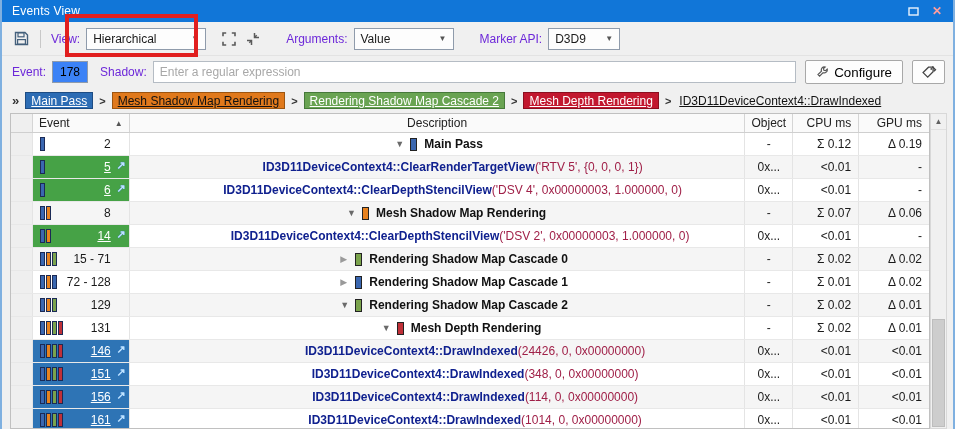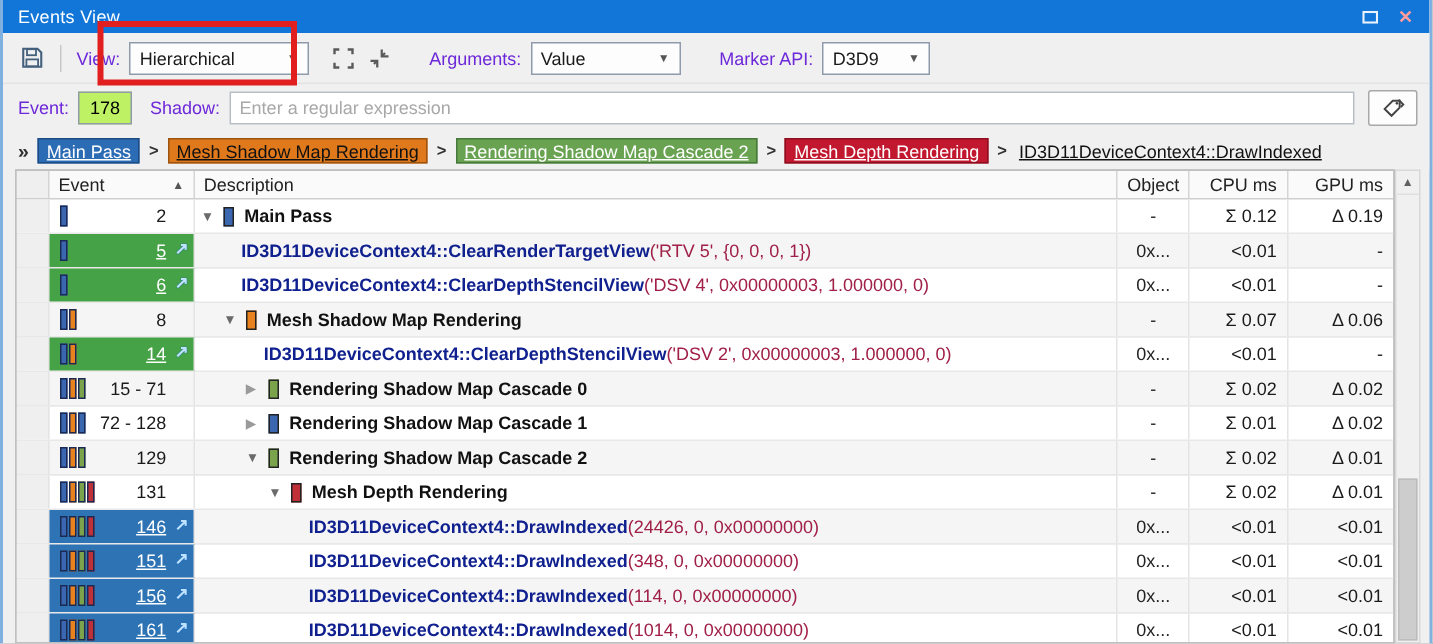--- a/index.html
+++ b/index.html
@@ -23,51 +23,51 @@
   .combo { display:flex; align-items:center; justify-content:space-between; background:#fdfdfd;
            border:1px solid #8f9bab; height:22px; padding:0 6px; }
   .combo .arrow { color:#555; font-size:8px; margin-left:10px; }
   .icon-btn { width:22px; height:22px; display:flex; align-items:center; justify-content:center; }
 
   .annotation-box { position:absolute; left:63px; top:14px; width:133px; height:43px;
                     border:4px solid #e11f1f; pointer-events:none; z-index:60; }
 
   
   .filterrow { height:32px; background:#f0f0f0; display:flex; align-items:center; padding:0 8px; }
-  .num-input { width:36px; height:22px; border:1px solid #8f9bab; background:#bef264; text-align:center;
+  .num-input { width:36px; height:22px; border:1px solid #8f9bab; background:#3b82f6; text-align:center;
                font-family:"Liberation Sans",sans-serif; font-size:12px; }
   .filter-input { height:22px; border:1px solid #b5bcc4; background:#fff; flex:1; padding:0 6px;
                   font-family:"Liberation Sans",sans-serif; font-size:12px; color:#333; }
   .filter-input::placeholder { color:#a8a8a8; }
   .btn { height:24px; display:flex; align-items:center; gap:5px; background:#fdfdfd; border:1px solid #a8a8a8;
          border-radius:2px; padding:0 10px; margin-left:9px; }
 
   
   .breadcrumbs { height:25px; background:#f0f0f0; display:flex; align-items:center; padding:0 10px; gap:6px; }
   .bc-lead { font-weight:bold; font-size:13px; color:#333; }
   .crumb { height:17px; display:flex; align-items:center; padding:0 5px; font-size:12px; text-decoration:underline; white-space:nowrap; }
   .crumb.blue   { background:#2c6cb4; border:1px solid #1d4c83; color:#fff; }
   .crumb.orange { background:#e0791c; border:1px solid #9c5510; color:#111; }
   .crumb.green  { background:#69a352; border:1px solid #46793a; color:#fff; }
   .crumb.red    { background:#c2182f; border:1px solid #8b0f20; color:#fff; }
   .crumb.plain  { background:transparent; border:none; color:#111; padding:0 2px; }
   .bc-sep { color:#333; font-weight:bold; font-size:11px; }
 
   
   .tablewrap { position:absolute; left:8px; top:113px; width:937px; height:316px; display:flex; }
-  .grid { width:920px; border:1px solid #c0c0c0; background:#a3a3a3; overflow:hidden; }
+  .grid { width:920px; border:1px solid #c0c0c0; background:#5eead4; overflow:hidden; }
   .thead { display:flex; height:19px; background:#fafafa; border-bottom:1px solid #cfcfcf; }
   .th { display:flex; align-items:center; padding:0 6px; border-right:1px solid #d5d5d5; color:#222; }
   .th.right { justify-content:flex-end; }
   .tr { display:flex; height:23px; border-bottom:1px solid #e8e8e8; background:#fff; }
   .tr.alt { background:#f5f5f5; }
   .td { display:flex; align-items:center; border-right:1px solid #e4e4e4; height:100%; overflow:hidden; white-space:nowrap; }
   .c-gutter { width:22px; background:#efefef; }
   .c-event  { width:97px; position:relative; padding:0 18px 0 7px; justify-content:flex-end; }
-  .c-desc   { width:617px; }
+  .c-desc   { width:617px;justify-content:center; }
   .c-obj    { width:48px; justify-content:center; color:#222; }
   .c-cpu    { width:66px; justify-content:flex-end; padding-right:7px; }
   .c-gpu    { width:70px; justify-content:flex-end; padding-right:7px; border-right:none; }
   .c-event.sel-green { background:#46a246; color:#fff; }
   .c-event.sel-blue  { background:#2e74b5; color:#fff; }
   .evt-num { }
   .evt-link { text-decoration:underline; color:#fff; }
   .goto { position:absolute; right:3px; top:3px; font-size:11px; font-weight:bold; color:#bfe3ff; text-shadow:0 0 1px #1565c0; }
   .stripes { position:absolute; left:7px; top:4px; display:flex; gap:1px; }
   .stripe { width:5px; height:14px; border:1px solid #1b2a55; }
@@ -138,20 +138,26 @@
     </div>
   </div>
 
   <div class="annotation-box"></div>
 
   <div class="filterrow">
     <span class="tool-label">Event:</span>
     <input class="num-input" value="178" style="">
     <span class="tool-label" style="margin-left:12px">Shadow:</span>
     <input class="filter-input" placeholder="Enter a regular expression" style="">
+    <button class="btn">
+      <svg width="13" height="13" viewBox="0 0 13 13">
+        <path d="M11.2 3.1a3.1 3.1 0 0 1-4.1 3.6L3.6 10.2 2 8.6l3.5-3.5A3.1 3.1 0 0 1 9.1 1l-1.6 1.6.4 1.7 1.7.4z" fill="none" stroke="#555" stroke-width="1.2"></path>
+      </svg>
+      <span>Configure</span>
+    </button>
     <button class="btn" style="padding:0 7px">
       <svg width="17" height="15" viewBox="0 0 17 15">
         <path d="M8.5 2.2h4.6v4.6l-5.4 5.4-4.6-4.6z" fill="none" stroke="#444" stroke-width="1.3"></path>
         <circle cx="11.3" cy="3.9" r="0.9" fill="#444"></circle>
         <path d="M13.9 6.3l1.6-1.6-3.2-3.2" fill="none" stroke="#444" stroke-width="1.3"></path>
       </svg>
     </button>
   </div>
 
   <div class="breadcrumbs">

